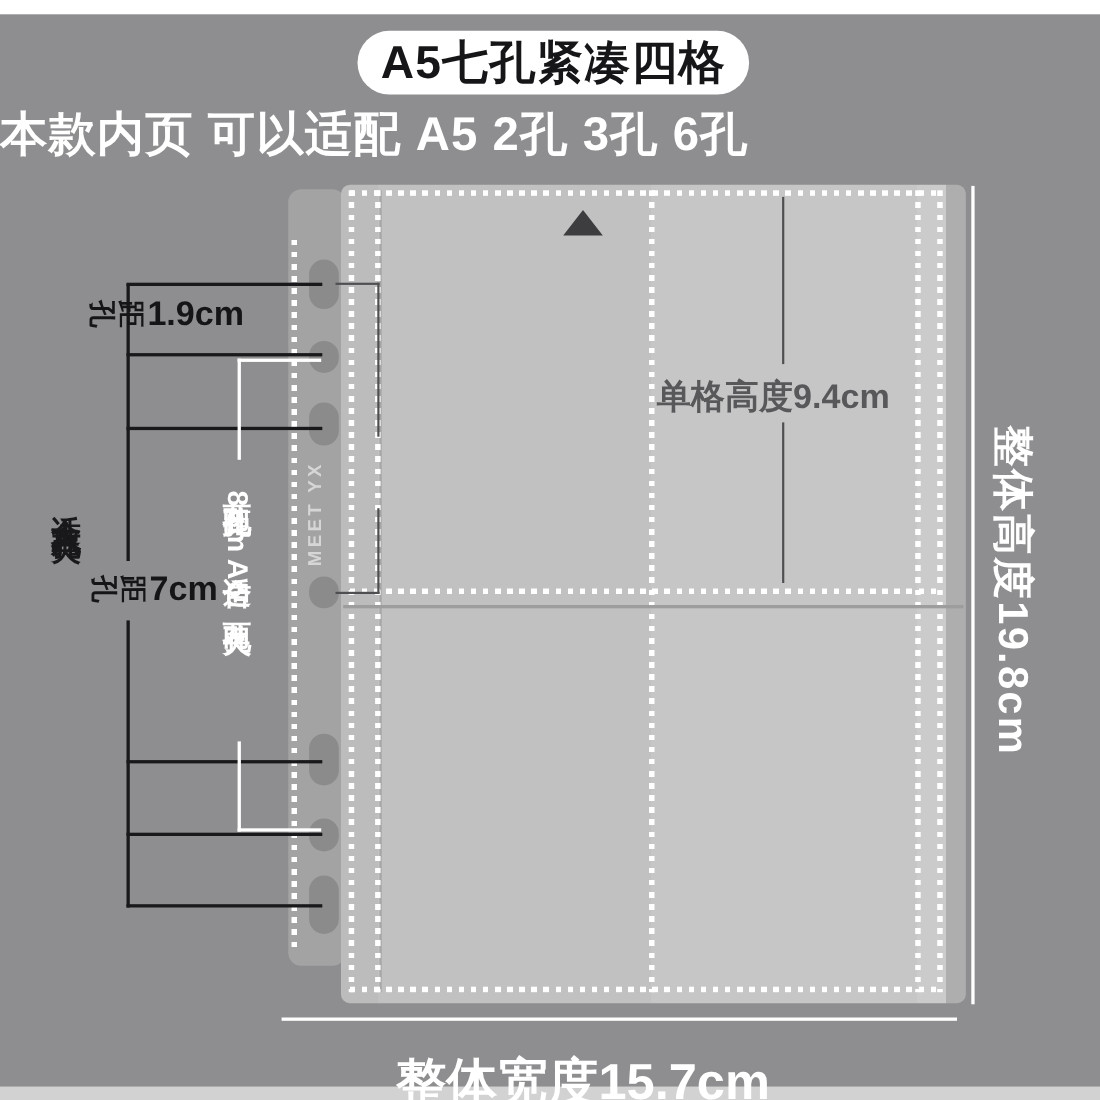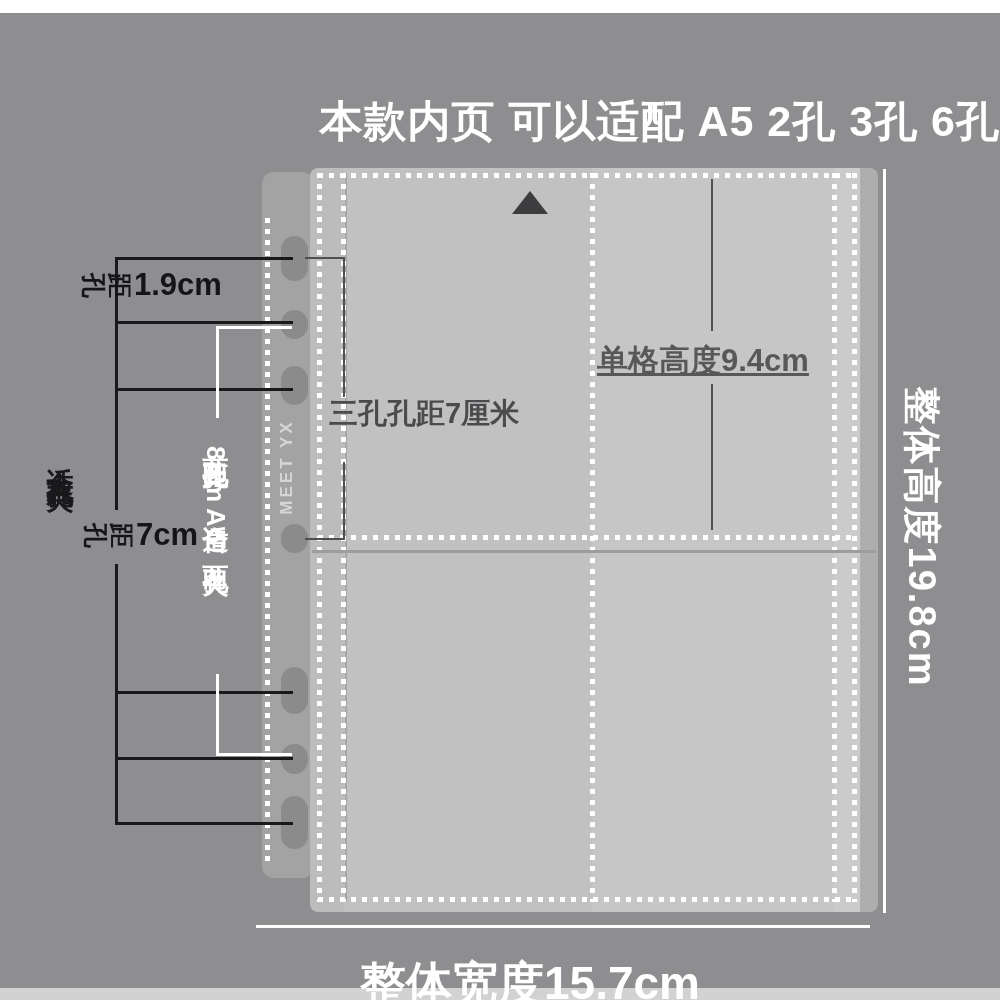--- a/index.html
+++ b/index.html
@@ -6,42 +6,42 @@
   #canvas{position:relative;width:1000px;height:1000px;overflow:hidden;
           font-family:"Liberation Sans","DejaVu Sans",sans-serif;background:#ffffff;}
   .abs{position:absolute;}
   
   #gray-bg{left:0;top:13px;width:1000px;height:975px;background:#8e8e90;}
   #bottom-band{left:0;top:988px;width:1000px;height:12px;background:#d2d2d3;}
   
   #banner{left:325px;top:28px;width:356px;height:58px;background:#ffffff;border-radius:30px;
           display:flex;align-items:center;justify-content:center;}
   #banner span{font-size:42px;font-weight:800;color:#161618;letter-spacing:1px;}
-  #subtitle{left:0;top:93px;width:1000px;text-align:right;font-size:43px;font-weight:700;
+  #subtitle{left:0;top:93px;width:1000px;text-align:left;font-size:43px;font-weight:700;
             color:#ffffff;letter-spacing:1px;}
   
   #spine{left:262px;top:172px;width:52px;height:706px;background:#a3a3a4;border-radius:12px;}
   #page{left:310px;top:168px;width:568px;height:744px;border-radius:8px;
         background:linear-gradient(to right,#bcbcbd 0 34px,#c1c1c2 34px 282px,
                    #c6c6c7 282px 524px,#cbcbcc 524px 550px,#aeaeaf 550px 568px);}
   .hole{position:absolute;left:281px;width:27px;background:#8b8b8c;border-radius:14px;}
   .dotv{position:absolute;width:5px;background:repeating-linear-gradient(to bottom,#ffffff 0 5px,rgba(0,0,0,0) 5px 11px);}
   .doth{position:absolute;height:5px;background:repeating-linear-gradient(to right,#ffffff 0 5px,rgba(0,0,0,0) 5px 11px);}
   .lnk{position:absolute;background:#19191b;}
   .lnw{position:absolute;background:#ffffff;}
   .lng{position:absolute;background:#4f4f51;}
   #crease{left:312px;top:550px;width:564px;height:3px;background:#9d9d9e;}
   #seam-dark{left:345px;top:173px;width:2px;height:729px;background:#a6a6a7;}
   
   #tri{left:512px;top:191px;width:0;height:0;border-left:18px solid transparent;
        border-right:18px solid transparent;border-bottom:23px solid #3d3d3f;}
   #top-insert{left:448px;top:220px;width:160px;text-align:center;font-size:36px;font-weight:700;
               color:#39393b;letter-spacing:3px;}
   
-  #cell-h-label{left:597px;top:340px;font-size:31px;font-weight:600;color:#58585a;text-decoration:underline;}
+  #cell-h-label{left:597px;top:340px;font-size:31px;font-weight:600;color:#58585a;}
   #cell-w-row{left:586px;top:740px;width:252px;display:flex;align-items:center;justify-content:center;gap:10px;}
   #cell-w-row .dash{width:20px;height:3px;background:#58585a;}
   #cell-w-row .txt{font-size:31px;font-weight:600;color:#58585a;white-space:nowrap;}
   #overall-w{left:280px;top:933px;width:500px;text-align:center;font-size:46px;font-weight:700;color:#ffffff;margin-top:20px;}
   #overall-h{left:921px;top:537px;transform:translate(-50%,-50%) rotate(90deg);white-space:nowrap;
              font-size:38px;font-weight:700;color:#ffffff;letter-spacing:2px;}
   
   .gap-label{position:absolute;display:flex;align-items:center;color:#151517;font-weight:700;}
   .gap-label .rot{display:inline-block;font-size:25px;transform:rotate(90deg);width:26px;text-align:center;}
   .gap-label .val{font-size:31px;margin-left:2px;white-space:nowrap;}
@@ -56,20 +56,23 @@
   #brand{left:287px;top:467px;transform:translate(-50%,-50%) rotate(-90deg);white-space:nowrap;
          font-size:17px;font-weight:700;color:#d6d6d7;letter-spacing:3px;}
 </style>
 </head>
 <body>
 
 <div id="canvas">
   <div class="abs" id="gray-bg"></div>
   <div class="abs" id="bottom-band"></div>
 
+  <div class="abs" id="banner">
+    <span>A5七孔紧凑四格</span>
+  </div>
   <div class="abs" id="subtitle">本款内页 可以适配 A5 2孔 3孔 6孔</div>
 
   <div class="abs" id="spine"></div>
   <div class="dotv" style="left:265px;top:218px;height:644px;"></div>
   <div class="hole" style="top:236px;height:45px;"></div>
   <div class="hole" style="top:310px;height:29px;"></div>
   <div class="hole" style="top:366px;height:39px;"></div>
   <div class="hole" style="top:524px;height:29px;"></div>
   <div class="hole" style="top:667px;height:47px;"></div>
   <div class="hole" style="top:744px;height:30px;"></div>
@@ -94,21 +97,20 @@
   <div class="lng" style="left:711px;top:179px;width:2px;height:152px;"></div>
   <div class="lng" style="left:711px;top:384px;width:2px;height:146px;"></div>
   <div class="abs" id="cell-h-label">单格高度9.4cm</div>
 
 
   <div class="lng" style="left:305px;top:257px;width:40px;height:2px;"></div>
   <div class="lng" style="left:343px;top:257px;width:2px;height:140px;"></div>
   <div class="lng" style="left:343px;top:462px;width:2px;height:78px;"></div>
   <div class="lng" style="left:305px;top:538px;width:40px;height:2px;"></div>
   <div class="abs" id="three-hole">
-    <div>三孔孔距7厘米</div>
   </div>
 
   <div class="lnk" style="left:115px;top:258px;width:3px;height:252px;"></div>
   <div class="lnk" style="left:115px;top:564px;width:3px;height:261px;"></div>
   <div class="lnk" style="left:115px;top:257px;width:178px;height:3px;"></div>
   <div class="lnk" style="left:115px;top:321px;width:178px;height:3px;"></div>
   <div class="lnk" style="left:115px;top:388px;width:178px;height:3px;"></div>
   <div class="lnk" style="left:115px;top:691px;width:178px;height:3px;"></div>
   <div class="lnk" style="left:115px;top:757px;width:178px;height:3px;"></div>
   <div class="lnk" style="left:115px;top:822px;width:178px;height:3px;"></div>

